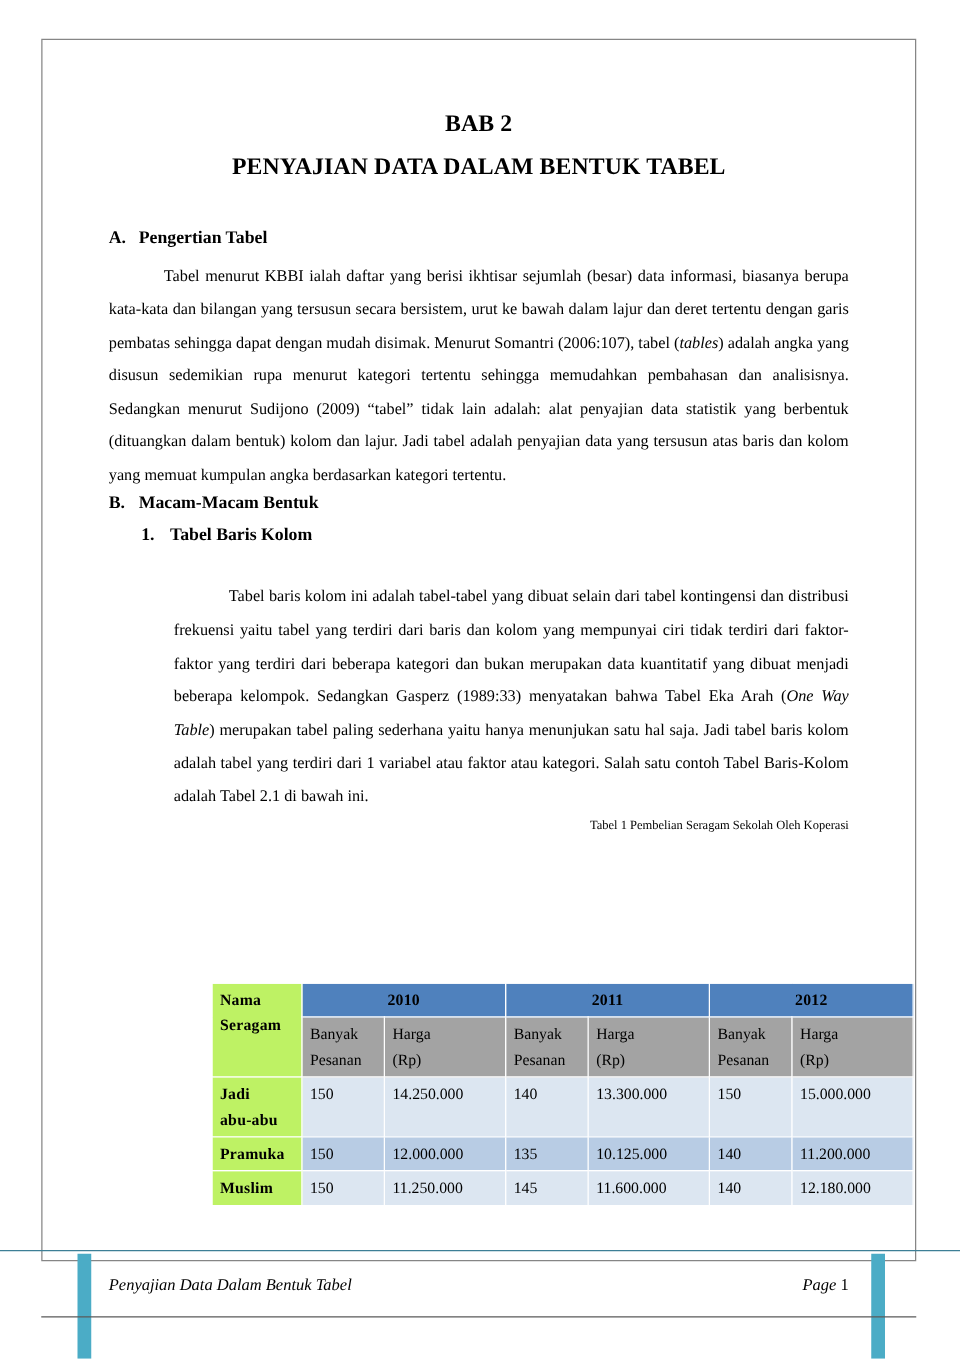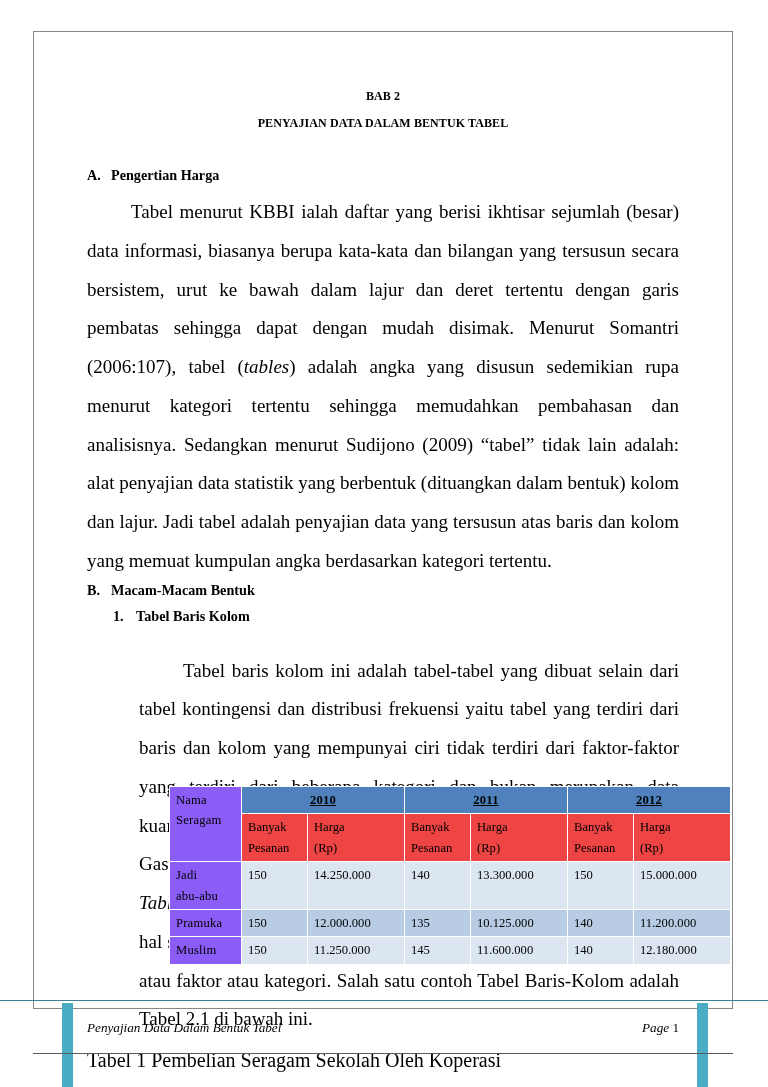--- a/index.html
+++ b/index.html
@@ -33,21 +33,21 @@
   #content {
     position: absolute;
     left: 87px;
     top: 90px;
     width: 592px;
   }
 
   .doc-title {
     text-align: center;
     font-weight: bold;
-    font-size: 12px;
+    font-size: 19px;
     letter-spacing: 0.1px;
     line-height: 1.05;
   }
   .doc-title.t1 { margin: 0 0 14px 0; }
   .doc-title.t2 { margin: 0 0 38px 0; }
 
   
   .sec-head {
     display: flex;
     font-weight: bold;
@@ -66,37 +66,37 @@
     padding-left: 26px;
   }
   .sub-head .marker {
     width: 23px;
     flex: 0 0 23px;
   }
 
   
   p.body {
     margin: 0 0 1px 0;
-    font-size: 19px;
+    font-size: 13px;
     line-height: 2.04;
     text-align: justify;
     text-justify: inter-word;
     text-indent: 44px;
     hyphens: none;
   }
   p.body.level2 {
     padding-left: 52px;
     text-indent: 44px;
     margin-top: 27px;
   }
   p.body i { font-style: italic; }
 
   .center-line {
-    text-align: left;
-    font-size: 20px;
+    text-align: right;
+    font-size: 10px;
     line-height: 2.04;
     margin: 0;
   }
 
   
   #tbl-wrap {
     position: absolute;
     left: 169px;
     top: 786px;
     width: 491px;
@@ -114,35 +114,34 @@
     vertical-align: top;
     line-height: 1.62;
     color: #000000;
   }
   
   col.c-name   { width: 72px; }
   col.c-qty    { width: 66px; }
   col.c-price  { width: 97px; }
 
   .hdr-dark {
-    background: #8b5cf6;
+    background: #bef264;
     color: #ffffff;
-    font-weight: normal;
+    font-weight: bold;
     letter-spacing: 0.2px;
   }
   .hdr-year {
     background: #4F81BD;
     color: #ffffff;
     font-weight: bold;
     text-align: center;
     letter-spacing: 0.2px;
-    text-decoration: underline;
   }
   .hdr-sub {
-    background: #ef4444;
+    background: #a3a3a3;
     color: #000000;
     margin-left: 24px;
   }
   .row-light { background: #DCE6F1; }
   .row-mid   { background: #B8CCE4; }
 
   .cell-2line { line-height: 1.62; }
   .cell-2line span { display: block; }
 
   
@@ -193,21 +192,21 @@
 
 <div id="page-frame"></div>
 
 <div id="content">
 
   <div class="doc-title t1">BAB 2</div>
   <div class="doc-title t2">PENYAJIAN DATA DALAM BENTUK TABEL</div>
 
   <div class="sec-head">
     <span class="marker">A.</span>
-    <span>Pengertian Harga</span>
+    <span>Pengertian Tabel</span>
   </div>
 
   <p class="body"><span>Tabel menurut KBBI ialah daftar yang berisi ikhtisar sejumlah (besar) data informasi, biasanya berupa kata-kata dan bilangan yang tersusun secara bersistem, urut ke bawah dalam lajur dan deret tertentu dengan garis pembatas sehingga dapat dengan mudah disimak. Menurut Somantri (2006:107), tabel (</span><i>tables</i><span>) adalah angka yang disusun sedemikian rupa menurut kategori tertentu sehingga memudahkan pembahasan dan analisisnya. Sedangkan menurut Sudijono (2009) “tabel” tidak lain adalah: alat penyajian data statistik yang berbentuk (dituangkan dalam bentuk) kolom dan lajur. Jadi tabel adalah penyajian data yang tersusun atas baris dan kolom yang memuat kumpulan angka berdasarkan kategori tertentu.</span></p>
 
   <div class="sec-head">
     <span class="marker">B.</span>
     <span>Macam-Macam Bentuk</span>
   </div>
 
   <div class="sub-head">

